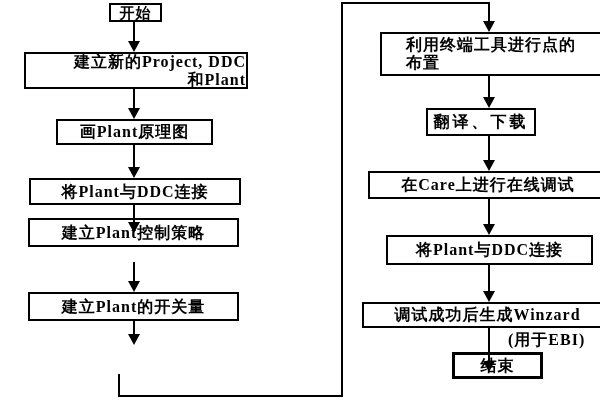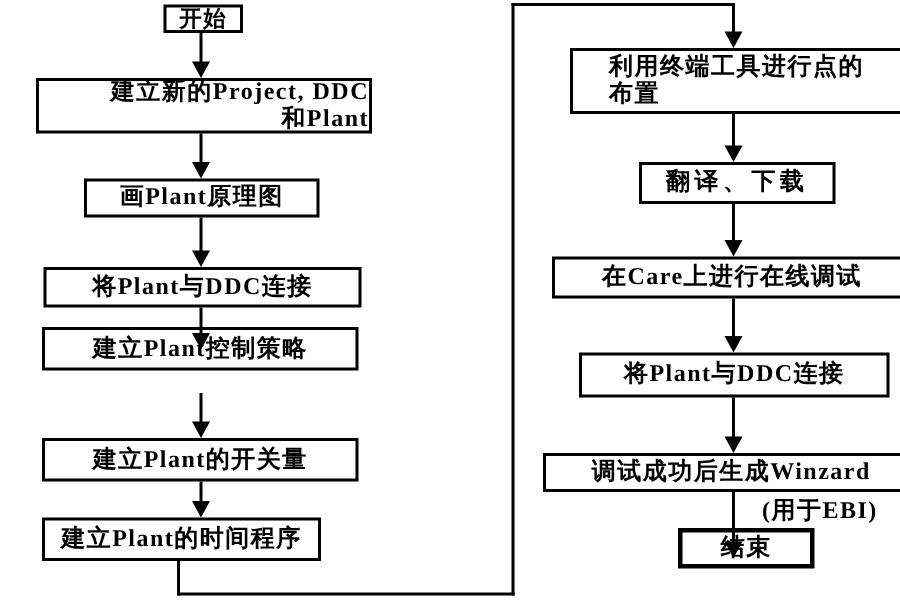--- a/index.html
+++ b/index.html
@@ -51,30 +51,27 @@
   </div>
 
   <div class="box" style="left:4px;top:218px;width:211px;height:29px;">
     <span>建立Plant控制策略</span>
   </div>
 
   <div class="box" style="left:4px;top:292px;width:211px;height:29px;">
     <span>建立Plant的开关量</span>
   </div>
 
-  <div class="box" style="left:4px;top:345px;width:186px;height:29px;">
-    <span>建立Plant的时间程序</span>
-  </div>
 
   <div class="box multiline" style="left:356px;top:32px;width:226px;height:44px;padding-left:24px;">
     <span>利用终端工具进行点的</span>
     <span>布置</span>
   </div>
 
-  <div class="box" style="left:402px;top:108px;width:131px;height:28px;letter-spacing:3px;text-align:center;">
+  <div class="box" style="left:402px;top:108px;width:110px;height:28px;letter-spacing:3px;text-align:center;">
     <span>翻译、下载</span>
   </div>
 
   <div class="box" style="left:344px;top:171px;width:240px;height:28px;">
     <span>在Care上进行在线调试</span>
   </div>
 
   <div class="box" style="left:362px;top:235px;width:207px;height:30px;">
     <span>将Plant与DDC连接</span>
   </div>

